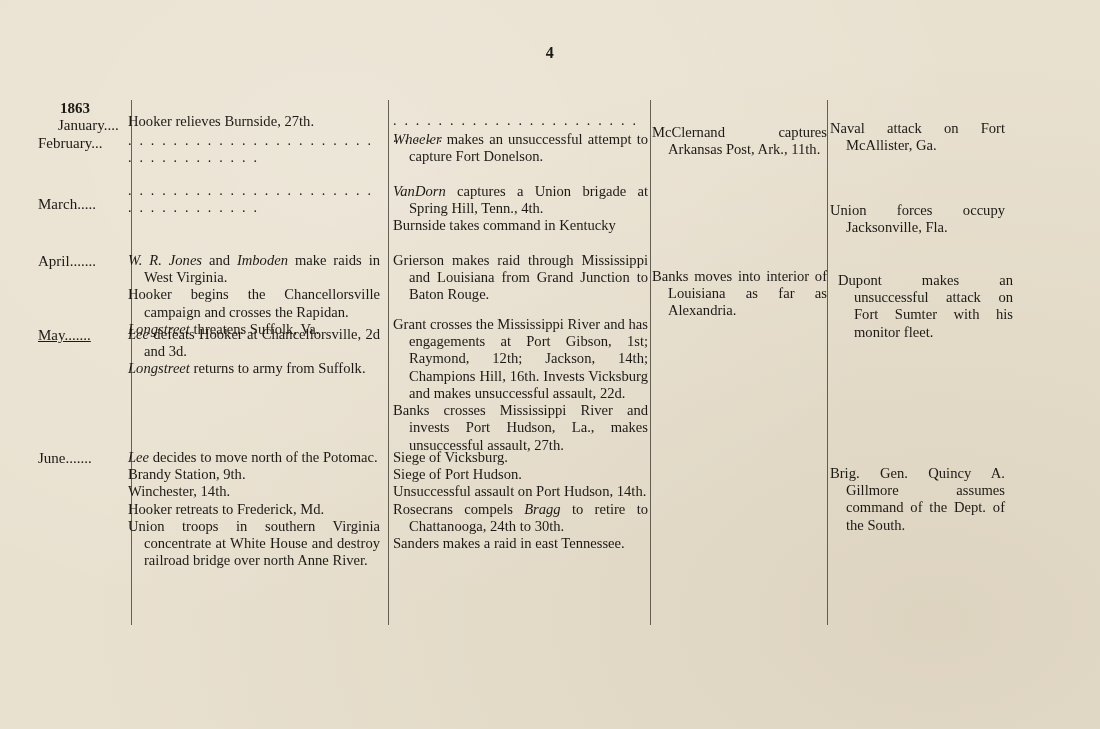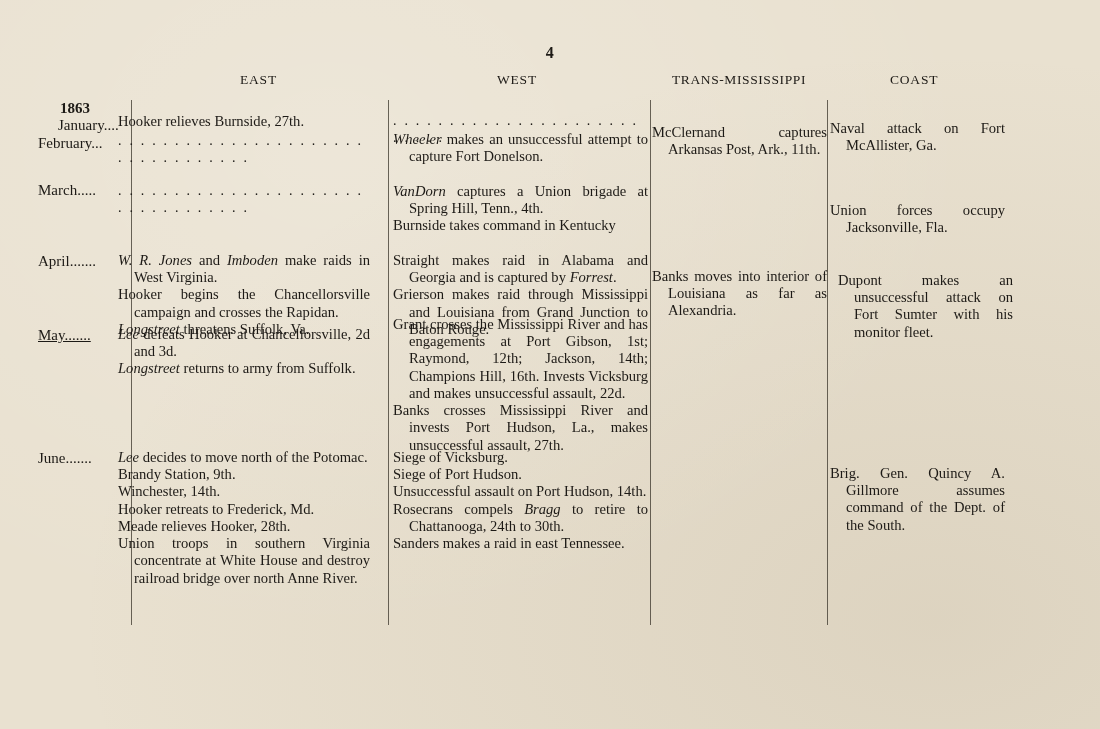--- a/index.html
+++ b/index.html
@@ -84,21 +84,21 @@
   }
   .year {
     position: absolute;
     left: 22px;
     font-weight: bold;
     font-size: 15px;
   }
   .dots {
     letter-spacing: 1.6px;
   }
-  .c-east  { left: 80px;  width: 252px; }
+  .c-east  { left: 90px;  width: 252px; }
   .c-west  { left: 355px; width: 255px; }
   .c-tm    { left: 614px; width: 175px; margin-top: 16px; }
   .c-coast { left: 792px; width: 175px; }
 
   .blk { margin: 0; padding: 0; text-align: justify; }
   .blk.noj { text-align: left; }
   .ital { font-style: italic; }
   .hang {
     padding-left: 16px;
     text-indent: -16px;
@@ -109,41 +109,35 @@
     font-size: 14px;
   }
 </style>
 </head>
 <body>
 
 <div class="page">
 
   <div class="page-number">4</div>
 
-  <div class="col-headers">
-    <span class="h-east">EAST</span>
-    <span class="h-west">WEST</span>
-    <span class="h-tm">TRANS-MISSISSIPPI</span>
-    <span class="h-coast">COAST</span>
-  </div>
 
   <div class="rules">
     <div class="vrule vr1"></div>
     <div class="vrule vr2"></div>
     <div class="vrule vr3"></div>
     <div class="vrule vr4"></div>
   </div>
 
   <div class="grid">
 
     <div class="year" style="top: 0px;">1863</div>
 
     <div class="month" style="top: 17px; margin-left: 20px;">January....</div>
     <div class="month" style="top: 35px;">February...</div>
-    <div class="month" style="top: 82px;">March.....</div>
+    <div class="month" style="top: 96px;">March.....</div>
     <div class="month" style="top: 153px;">April.......</div>
     <div class="month" style="top: 227px; text-decoration: underline;">May.......</div>
     <div class="month" style="top: 350px;">June.......</div>
 
     <div class="entry c-east" style="top: 13px;">
       <div class="blk noj hang">Hooker relieves Burnside, 27th.</div>
     </div>
     <div class="entry c-east" style="top: 33px;">
       <div class="blk noj leader dots">. . . . . . . . . . . . . . . . . . . . . . . . . . . . . . . . . .</div>
     </div>
@@ -157,36 +151,34 @@
     </div>
     <div class="entry c-east" style="top: 226px;">
       <div class="blk hang"><span class="ital">Lee</span> defeats Hooker at Chancellorsville, 2d and 3d.</div>
       <div class="blk hang"><span class="ital">Longstreet</span> returns to army from Suffolk.</div>
     </div>
     <div class="entry c-east" style="top: 349px; font-family: Liberation Serif, serif;">
       <div class="blk hang"><span class="ital">Lee</span> decides to move north of the Potomac.</div>
       <div class="blk noj hang">Brandy Station, 9th.</div>
       <div class="blk noj hang">Winchester, 14th.</div>
       <div class="blk noj hang">Hooker retreats to Frederick, Md.</div>
-      <div class="blk noj hang">Meade relieves Hooker, 28th.</div>
       <div class="blk hang">Union troops in southern Virginia concentrate at White House and destroy railroad bridge over north Anne River.</div>
     </div>
 
     <div class="entry c-west" style="top: 13px;">
       <div class="blk noj leader dots">. . . . . . . . . . . . . . . . . . . . . . . . . . .</div>
     </div>
     <div class="entry c-west" style="top: 31px;">
       <div class="blk hang"><span class="ital">Wheeler</span> makes an unsuccessful attempt to capture Fort Donelson.</div>
     </div>
     <div class="entry c-west" style="top: 83px;">
       <div class="blk hang"><span class="ital">VanDorn</span> captures a Union brigade at Spring Hill, Tenn., 4th.</div>
       <div class="blk noj hang">Burnside takes command in Kentucky</div>
     </div>
     <div class="entry c-west" style="top: 152px;">
-      <div class="blk hang">Straight makes raid in Alabama and Georgia and is captured by <span class="ital">Forrest</span>.</div>
       <div class="blk hang">Grierson makes raid through Mississippi and Louisiana from Grand Junction to Baton Rouge.</div>
     </div>
     <div class="entry c-west" style="top: 216px;">
       <div class="blk hang">Grant crosses the Mississippi River and has engagements at Port Gibson, 1st; Raymond, 12th; Jackson, 14th; Champions Hill, 16th. Invests Vicksburg and makes unsuccessful assault, 22d.</div>
       <div class="blk hang">Banks crosses Mississippi River and invests Port Hudson, La., makes unsuccessful assault, 27th.</div>
     </div>
     <div class="entry c-west" style="top: 349px;">
       <div class="blk noj hang">Siege of Vicksburg.</div>
       <div class="blk noj hang">Siege of Port Hudson.</div>
       <div class="blk hang">Unsuccessful assault on Port Hudson, 14th.</div>

